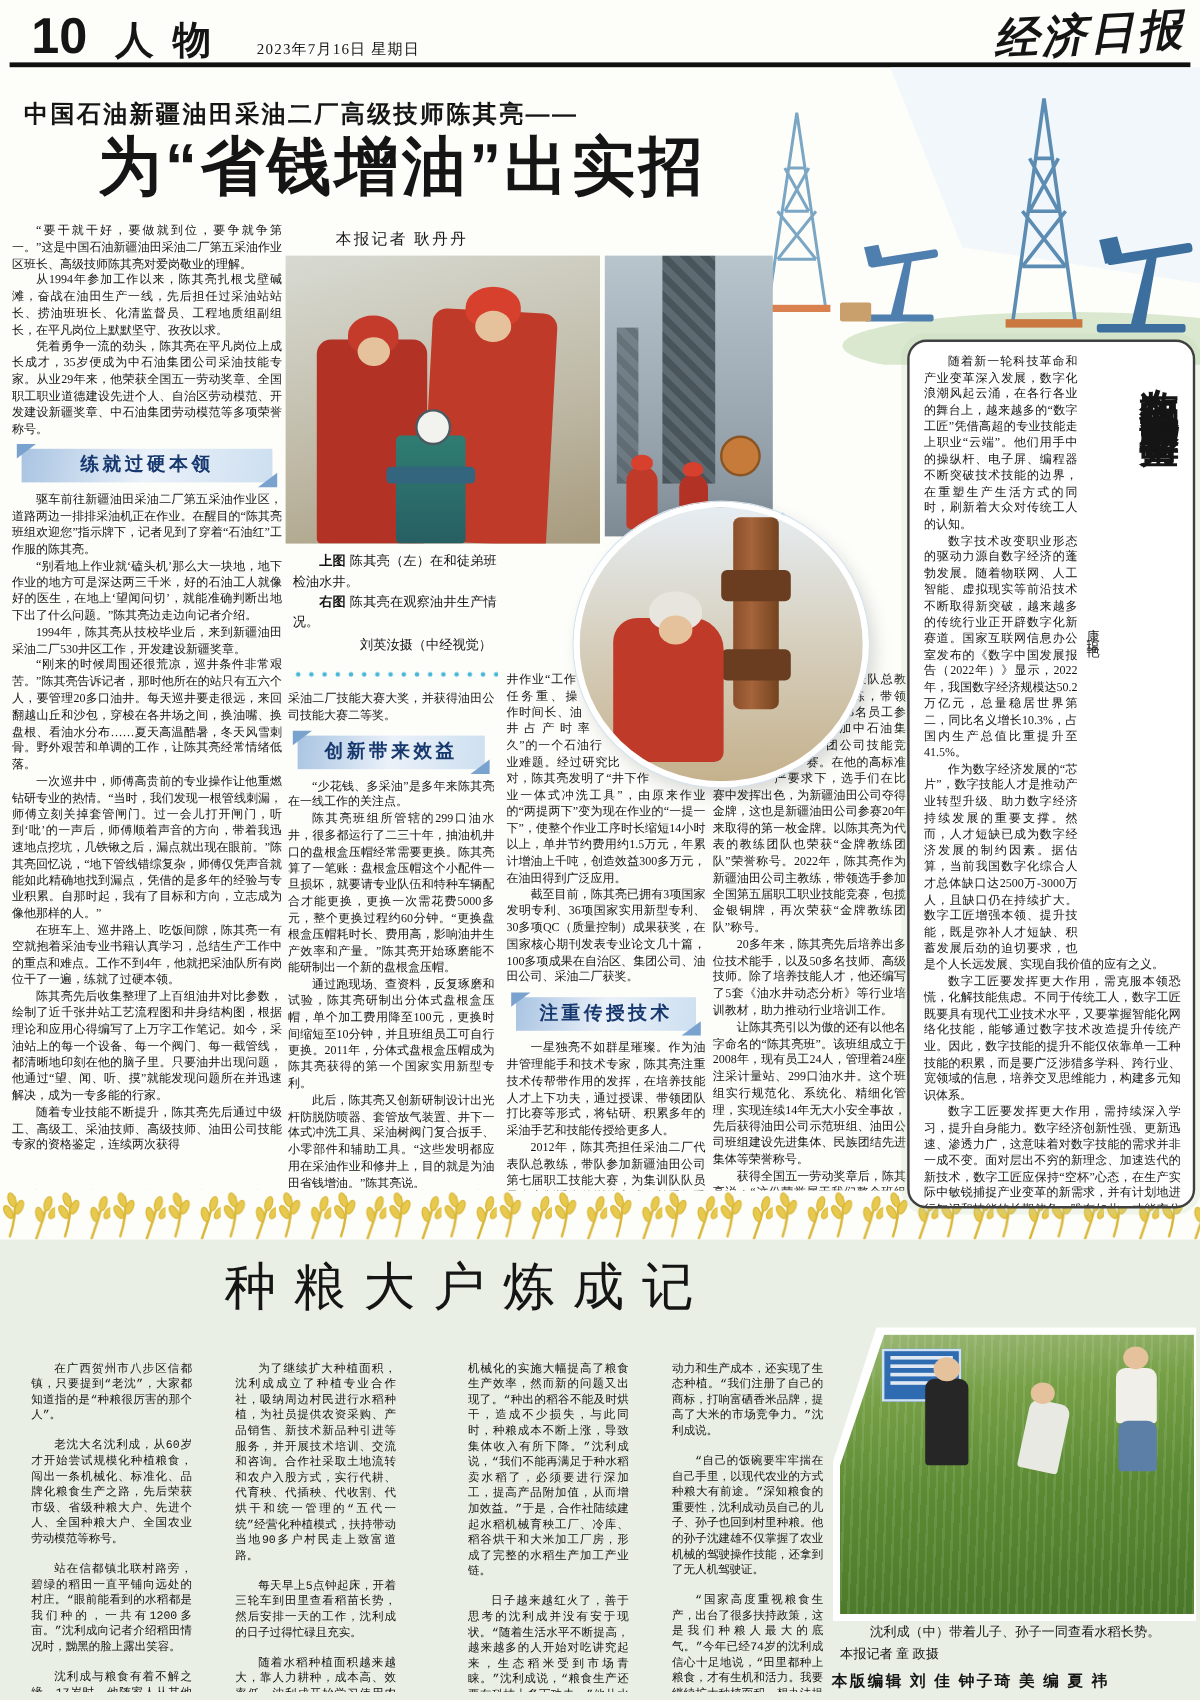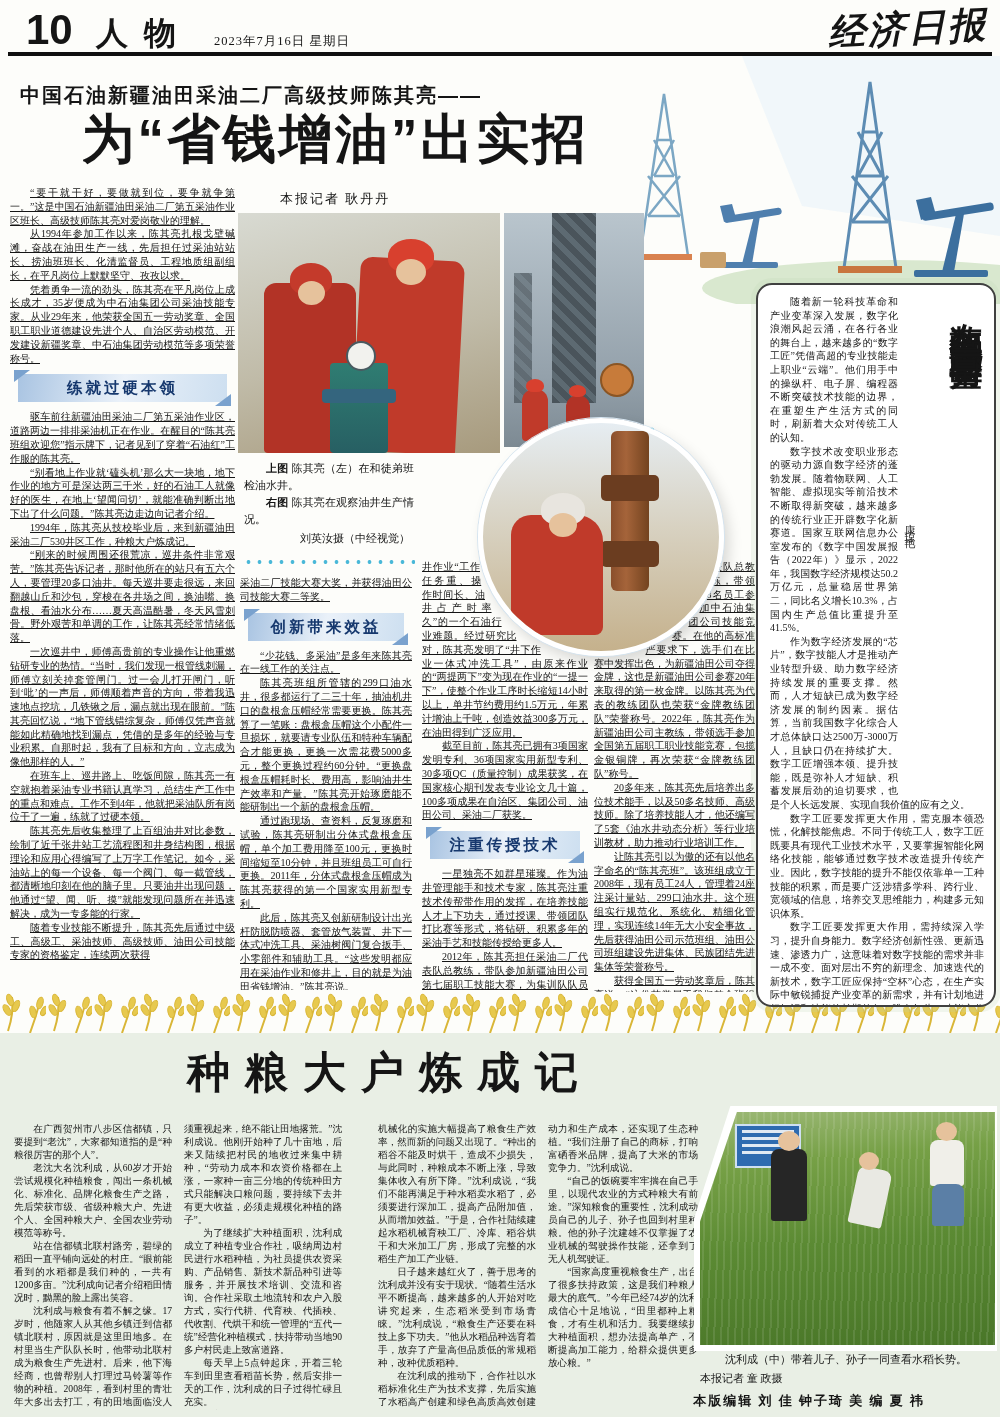--- a/index.html
+++ b/index.html
@@ -12,21 +12,21 @@
   .dateline{left:214px;top:33px;font-size:12.5px;letter-spacing:1px;}
   .masthead{right:12px;top:4px;font-size:37px;font-weight:bold;font-style:italic;transform:rotate(-3deg);letter-spacing:3px;}
   .toprule{left:8px;top:52px;width:984px;height:4px;background:#101010;}
   
   .kicker{left:20px;top:82px;font-family:Liberation Sans, sans-serif;font-weight:bold;font-size:20px;letter-spacing:2px;z-index:4;}
   .headline{left:0;top:104px;width:670px;text-align:center;font-family:"Liberation Sans","DejaVu Sans",sans-serif;
             font-weight:900;font-size:53px;letter-spacing:3px;z-index:4;margin:0;}
   .byline{left:0;top:190px;width:670px;text-align:center;font-size:13px;letter-spacing:2px;z-index:4;}
   
   .col{position:absolute;font-size:10px;line-height:13.8px;overflow:hidden;z-index:2;}
-  .col p{margin:0;text-indent:2em;text-align:justify;text-decoration:underline;}
+  .col p{margin:0;text-indent:2em;text-align:justify;}
   .col p.cont{text-indent:0;}
   .sec-h{position:relative;height:28px;margin:9px 8px 8px 8px;
          background:linear-gradient(100deg,#a9c4e2 0%,#eaf1f9 50%,#cddff0 100%);
          color:#16386e;font-family:"Liberation Sans","DejaVu Sans",sans-serif;font-weight:bold;
          font-size:15.5px;text-align:center;line-height:28px;letter-spacing:3px;}
   .sec-h::before{content:"";position:absolute;left:-4px;top:-4px;width:0;height:0;
          border-top:12px solid #7aa2ce;border-right:16px solid transparent;}
   .sec-h::after{content:"";position:absolute;right:-4px;bottom:-4px;width:0;height:0;
          border-bottom:12px solid #7aa2ce;border-left:16px solid transparent;}
   .float-r{float:right;width:108px;height:92px;shape-outside:ellipse(100% 100% at 100% 0%);}
@@ -61,24 +61,24 @@
   .sb-float{float:right;width:86px;height:502px;position:relative;}
   .sb-title{position:absolute;right:-2px;top:2px;writing-mode:vertical-rl;text-orientation:upright;
       font-family:"Liberation Sans","DejaVu Sans",sans-serif;font-weight:900;font-size:33px;line-height:40px;letter-spacing:3px;}
   .sb-author{position:absolute;left:4px;top:220px;writing-mode:vertical-rl;text-orientation:upright;
       font-size:11px;letter-spacing:7px;color:#222;}
   .sb-body p{margin:0;text-indent:2em;text-align:justify;font-size:10px;line-height:13.6px;}
   
   .wheat{left:0;top:991px;width:1000px;height:42px;z-index:1;}
   
   .bottombg{left:0;top:1033px;width:1000px;height:384px;background:#e9efe5;z-index:0;}
-  .b-headline{left:60px;top:1044px;width:660px;text-align:center;font-weight:bold;font-size:43px;letter-spacing:15px;z-index:2;margin:0;}
+  .b-headline{left:60px;top:1044px;width:660px;text-align:center;font-weight:normal;font-size:43px;letter-spacing:15px;z-index:2;margin:0;}
   .b-byline{left:60px;top:1098px;width:660px;text-align:center;font-size:12px;letter-spacing:2px;z-index:2;}
   .bcol{position:absolute;top:1122px;height:288px;font-size:9.6px;line-height:13px;overflow:hidden;z-index:2;}
-  .bcol p{margin:0;text-indent:2em;text-align:justify;}
+  .bcol p{margin:12px;text-indent:2em;text-align:justify;font-family:Liberation Mono, monospace;}
   .bcol p.cont{text-indent:0;}
   .bphoto-frame{left:694px;top:1106px;width:303px;height:245px;background:#fff;z-index:2;
       clip-path:polygon(12% 0,100% 0,100% 100%,0 100%,0 46%);}
   .bphoto{left:700px;top:1112px;width:295px;height:233px;z-index:3;
       clip-path:polygon(12.5% 0,100% 0,100% 100%,0 100%,0 47%);
       background:linear-gradient(175deg,#9cb876 0%,#76a046 22%,#5b8a33 55%,#497628 100%);}
   .bphoto .streaks{position:absolute;inset:0;
       background:repeating-linear-gradient(92deg,rgba(255,255,255,.10) 0 2px,transparent 2px 7px);}
   .sign{position:absolute;left:12%;top:5%;width:62px;height:40px;background:#2e6bb0;border:2px solid #cfe0f2;}
   .sign i{display:block;height:3px;background:rgba(255,255,255,.85);margin:4px 5px 0 5px;}
@@ -132,21 +132,21 @@
   <div class="col" style="left:10px;top:186px;width:225px;height:804px;">
     <div>
         <p>“要干就干好，要做就到位，要争就争第一。”这是中国石油新疆油田采油二厂第五采油作业区班长、高级技师陈其亮对爱岗敬业的理解。</p>
         <p>从1994年参加工作以来，陈其亮扎根戈壁碱滩，奋战在油田生产一线，先后担任过采油站站长、捞油班班长、化清监督员、工程地质组副组长，在平凡岗位上默默坚守、孜孜以求。</p>
         <p>凭着勇争一流的劲头，陈其亮在平凡岗位上成长成才，35岁便成为中石油集团公司采油技能专家。从业29年来，他荣获全国五一劳动奖章、全国职工职业道德建设先进个人、自治区劳动模范、开发建设新疆奖章、中石油集团劳动模范等多项荣誉称号。</p>
       </div>
     <div class="sec-h">练就过硬本领</div>
     <div>
         <p>驱车前往新疆油田采油二厂第五采油作业区，道路两边一排排采油机正在作业。在醒目的“陈其亮班组欢迎您”指示牌下，记者见到了穿着“石油红”工作服的陈其亮。</p>
         <p>“别看地上作业就‘磕头机’那么大一块地，地下作业的地方可是深达两三千米，好的石油工人就像好的医生，在地上‘望闻问切’，就能准确判断出地下出了什么问题。”陈其亮边走边向记者介绍。</p>
-        <p>1994年，陈其亮从技校毕业后，来到新疆油田采油二厂530井区工作，种粮大户炼成记。</p>
+        <p>1994年，陈其亮从技校毕业后，来到新疆油田采油二厂530井区工作，开发建设新疆奖章。</p>
         <p>“刚来的时候周围还很荒凉，巡井条件非常艰苦。”陈其亮告诉记者，那时他所在的站只有五六个人，要管理20多口油井。每天巡井要走很远，来回翻越山丘和沙包，穿梭在各井场之间，换油嘴、换盘根、看油水分布……夏天高温酷暑，冬天风雪刺骨。野外艰苦和单调的工作，让陈其亮经常情绪低落。</p>
         <p>一次巡井中，师傅高贵前的专业操作让他重燃钻研专业的热情。“当时，我们发现一根管线刺漏，师傅立刻关掉套管闸门。过一会儿打开闸门，听到‘吡’的一声后，师傅顺着声音的方向，带着我迅速地点挖坑，几铁锹之后，漏点就出现在眼前。”陈其亮回忆说，“地下管线错综复杂，师傅仅凭声音就能如此精确地找到漏点，凭借的是多年的经验与专业积累。自那时起，我有了目标和方向，立志成为像他那样的人。”</p>
         <p>在班车上、巡井路上、吃饭间隙，陈其亮一有空就抱着采油专业书籍认真学习，总结生产工作中的重点和难点。工作不到4年，他就把采油队所有岗位干了一遍，练就了过硬本领。</p>
         <p>陈其亮先后收集整理了上百组油井对比参数，绘制了近千张井站工艺流程图和井身结构图，根据理论和应用心得编写了上万字工作笔记。如今，采油站上的每一个设备、每一个阀门、每一截管线，都清晰地印刻在他的脑子里。只要油井出现问题，他通过“望、闻、听、摸”就能发现问题所在并迅速解决，成为一专多能的行家。</p>
         <p>随着专业技能不断提升，陈其亮先后通过中级工、高级工、采油技师、高级技师、油田公司技能专家的资格鉴定，连续两次获得</p>
       </div>
   </div>
 
   <div class="photo ph1">
     <div class="worker" style="left:118px;top:46px;width:104px;height:194px;transform:rotate(3deg);"></div>
@@ -257,21 +257,20 @@
   <div class="abs bottombg"></div>
   <h2 class="abs b-headline">种粮大户炼成记</h2>
 
   <div class="bcol" style="left:14px;width:158px;">
       <p>在广西贺州市八步区信都镇，只要提到“老沈”，大家都知道指的是“种粮很厉害的那个人”。</p>
       <p>老沈大名沈利成，从60岁才开始尝试规模化种植粮食，闯出一条机械化、标准化、品牌化粮食生产之路，先后荣获市级、省级种粮大户、先进个人、全国种粮大户、全国农业劳动模范等称号。</p>
       <p>站在信都镇北联村路旁，碧绿的稻田一直平铺向远处的村庄。“眼前能看到的水稻都是我们种的，一共有1200多亩。”沈利成向记者介绍稻田情况时，黝黑的脸上露出笑容。</p>
       <p>沈利成与粮食有着不解之缘。17岁时，他随家人从其他乡镇迁到信都镇北联村，原因就是这里田地多。在村里当生产队队长时，他带动北联村成为粮食生产先进村。后来，他下海经商，也曾帮别人打理过马铃薯等作物的种植。2008年，看到村里的青壮年大多出去打工，有的田地面临没人种的情况，他坐不住了，决定开始自己种粮。</p>
     </div>
   <div class="bcol" style="left:184px;width:158px;">
-      <p class="cont">须重视起来，绝不能让田地撂荒。”沈利成说。他刚开始种了几十亩地，后来又陆续把村民的地收过来集中耕种，“劳动力成本和农资价格都在上涨，一家种一亩三分地的传统种田方式只能解决口粮问题，要持续下去并有更大收益，必须走规模化种植的路子”。</p>
       <p>为了继续扩大种植面积，沈利成成立了种植专业合作社，吸纳周边村民进行水稻种植，为社员提供农资采购、产品销售、新技术新品种引进等服务，并开展技术培训、交流和咨询。合作社采取土地流转和农户入股方式，实行代耕、代育秧、代插秧、代收割、代烘干和统一管理的“五代一统”经营化种植模式，扶持带动当地90多户村民走上致富道路。</p>
       <p>每天早上5点钟起床，开着三轮车到田里查看稻苗长势，然后安排一天的工作，沈利成的日子过得忙碌且充实。</p>
       <p>随着水稻种植面积越来越大，靠人力耕种，成本高、效率低，沈利成开始学习使用农业机械，逐步实现耕整、育秧、插秧、喷雾和收割全程机械化。</p>
     </div>
   <div class="bcol" style="left:378px;width:158px;">
       <p class="cont">机械化的实施大幅提高了粮食生产效率，然而新的问题又出现了。“种出的稻谷不能及时烘干，造成不少损失，与此同时，种粮成本不断上涨，导致集体收入有所下降。”沈利成说，“我们不能再满足于种水稻卖水稻了，必须要进行深加工，提高产品附加值，从而增加效益。”于是，合作社陆续建起水稻机械育秧工厂、冷库、稻谷烘干和大米加工厂房，形成了完整的水稻生产加工产业链。</p>
       <p>日子越来越红火了，善于思考的沈利成并没有安于现状。“随着生活水平不断提高，越来越多的人开始对吃讲究起来，生态稻米受到市场青睐。”沈利成说，“粮食生产还要在科技上多下功夫。”他从水稻品种选育着手，放弃了产量高但品质低的常规稻种，改种优质稻种。</p>
       <p>在沈利成的推动下，合作社以水稻标准化生产为技术支撑，先后实施了水稻高产创建和绿色高质高效创建等农业项目，示范推广了水稻生产全程机械化农机农艺融合技术，以及三控栽培、水气平衡、病虫害综合防治等新技术，不仅节省了大量劳</p>
     </div>
   <div class="bcol" style="left:548px;width:150px;">

